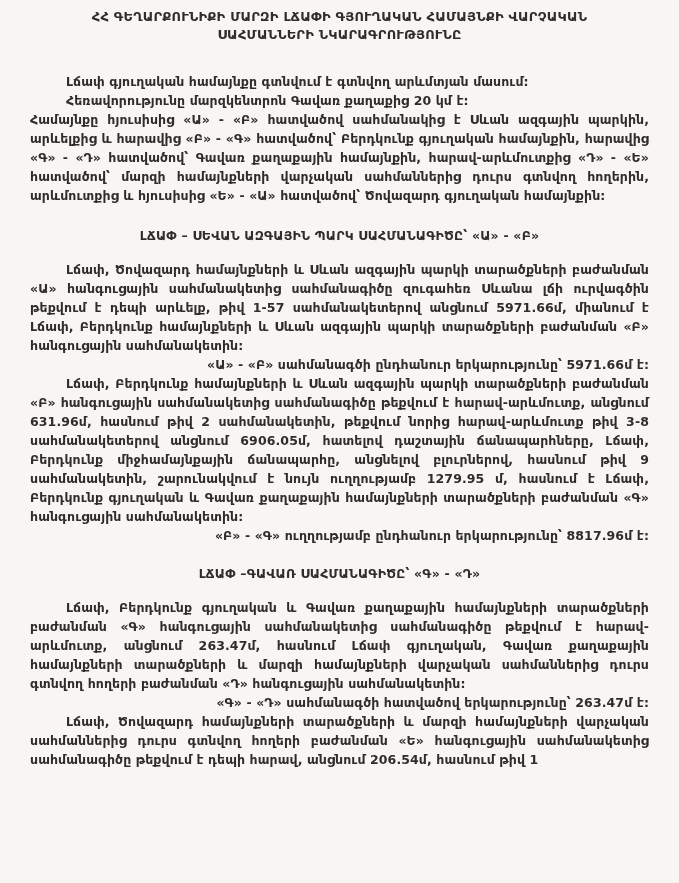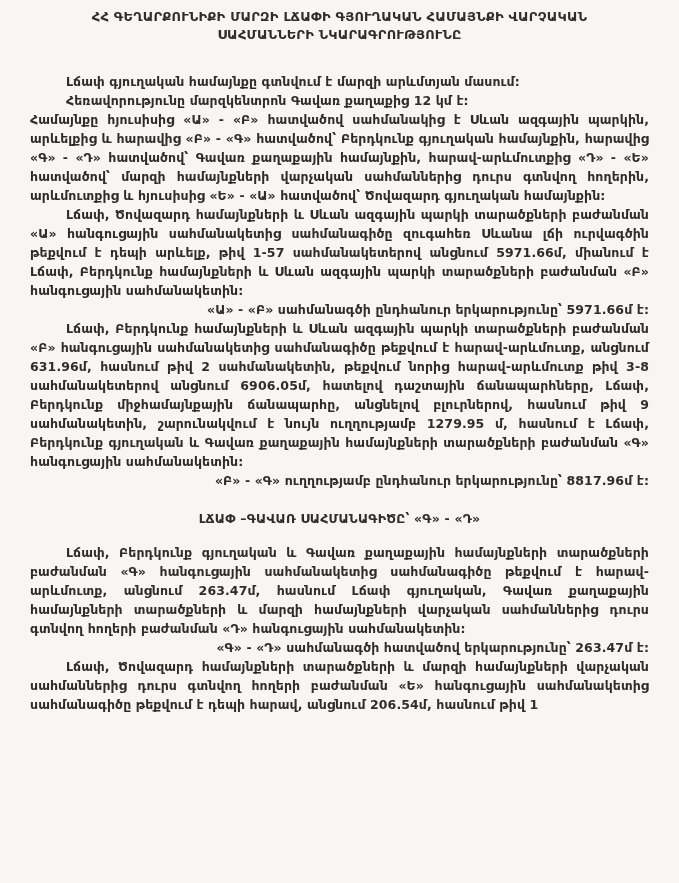--- a/index.html
+++ b/index.html
@@ -62,27 +62,28 @@
     margin-top: 21px;
   }
 </style>
 </head>
 <body>
 
 <div class="page">
 
   <div class="doc-title">ՀՀ ԳԵՂԱՐՔՈՒՆԻՔԻ ՄԱՐԶԻ ԼՃԱՓԻ ԳՅՈՒՂԱԿԱՆ ՀԱՄԱՅՆՔԻ ՎԱՐՉԱԿԱՆ ՍԱՀՄԱՆՆԵՐԻ ՆԿԱՐԱԳՐՈՒԹՅՈՒՆԸ</div>
 
-  <p class="intro-line">Լճափ գյուղական համայնքը գտնվում է մարզի արևմտյան մասում:</p>
+  <p class="intro-line">Լճափ գյուղական համայնքը գտնվում է գտնվող արևմտյան մասում:</p>
 
-  <p class="intro-line">Հեռավորությունը մարզկենտրոն Գավառ քաղաքից 12 կմ է:</p>
+  <p class="intro-line">Հեռավորությունը մարզկենտրոն Գավառ քաղաքից 20 կմ է:</p>
 
   <p class="body-par no-indent">Համայնքը հյուսիսից «Ա» - «Բ» հատվածով սահմանակից է Սևան ազգային պարկին, արևելքից և հարավից «Բ» - «Գ» հատվածով՝ Բերդկունք գյուղական համայնքին, հարավից «Գ» - «Դ» հատվածով՝ Գավառ քաղաքային համայնքին, հարավ-արևմուտքից «Դ» - «Ե» հատվածով՝ մարզի համայնքների վարչական սահմաններից դուրս գտնվող հողերին, արևմուտքից և հյուսիսից «Ե» - «Ա» հատվածով՝ Ծովազարդ գյուղական համայնքին:</p>
 
   <div>
+    <div class="section-heading first">ԼՃԱՓ – ՍԵՎԱՆ ԱԶԳԱՅԻՆ ՊԱՐԿ ՍԱՀՄԱՆԱԳԻԾԸ՝ «Ա» - «Բ»</div>
     <p class="body-par">Լճափ, Ծովազարդ համայնքների և Սևան ազգային պարկի տարածքների բաժանման «Ա» հանգուցային սահմանակետից սահմանագիծը զուգահեռ Սևանա լճի ուրվագծին թեքվում է դեպի արևելք, թիվ 1-57 սահմանակետերով անցնում 5971.66մ, միանում է Լճափ, Բերդկունք համայնքների և Սևան ազգային պարկի տարածքների բաժանման «Բ» հանգուցային սահմանակետին:</p>
     <p class="length-line">«Ա» - «Բ» սահմանագծի ընդհանուր երկարությունը՝ 5971.66մ է:</p>
   </div>
 
   <div>
     <p class="body-par">Լճափ, Բերդկունք համայնքների և Սևան ազգային պարկի տարածքների բաժանման «Բ» հանգուցային սահմանակետից սահմանագիծը թեքվում է հարավ-արևմուտք, անցնում 631.96մ, հասնում թիվ 2 սահմանակետին, թեքվում նորից հարավ-արևմուտք թիվ 3-8 սահմանակետերով անցնում 6906.05մ, հատելով դաշտային ճանապարհները, Լճափ, Բերդկունք միջհամայնքային ճանապարհը, անցնելով բլուրներով, հասնում թիվ 9 սահմանակետին, շարունակվում է նույն ուղղությամբ 1279.95 մ, հասնում է Լճափ, Բերդկունք գյուղական և Գավառ քաղաքային համայնքների տարածքների բաժանման «Գ» հանգուցային սահմանակետին:</p>
     <p class="length-line">«Բ» - «Գ» ուղղությամբ ընդհանուր երկարությունը՝ 8817.96մ է:</p>
   </div>
 
   <div>

